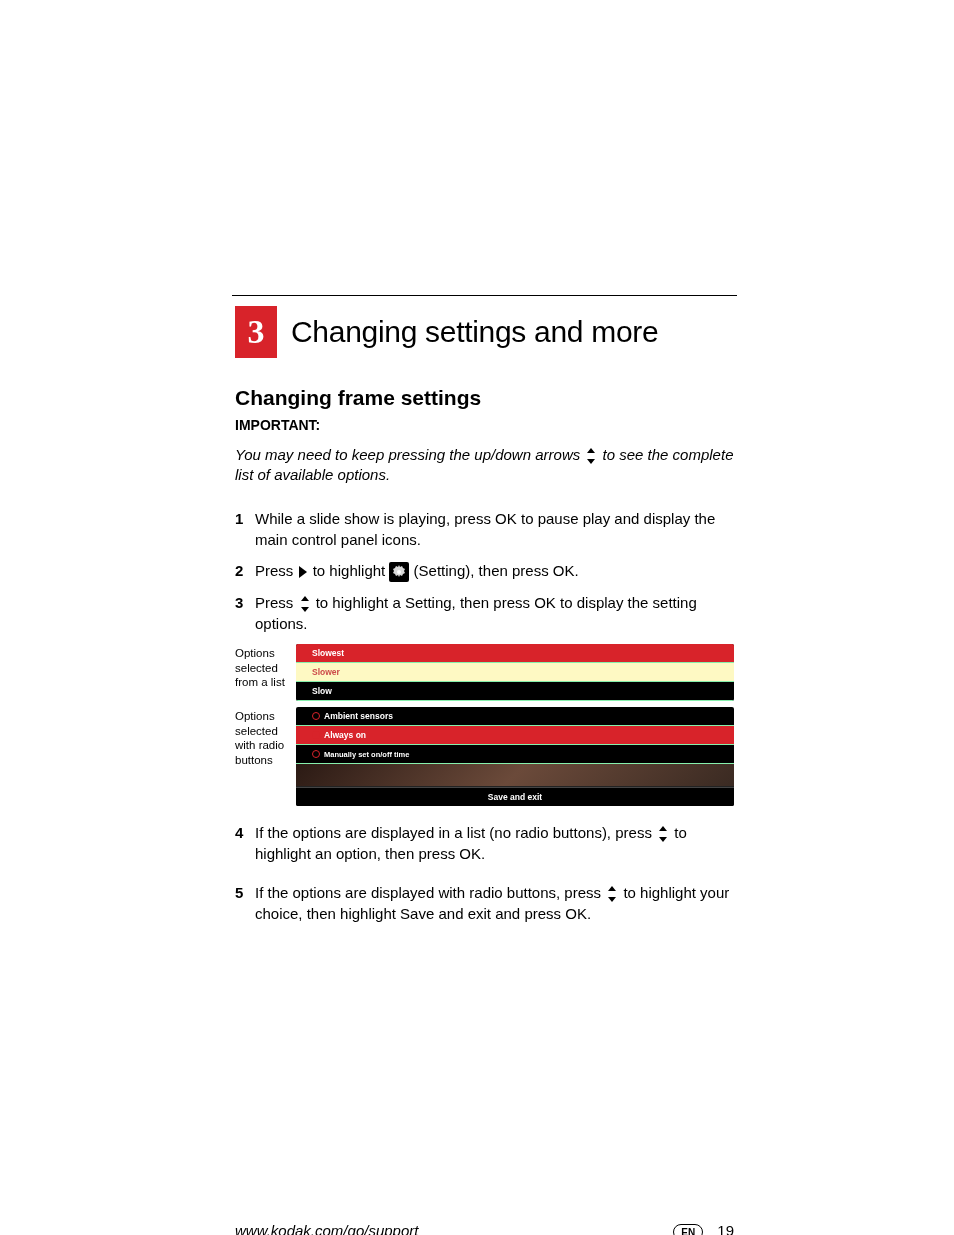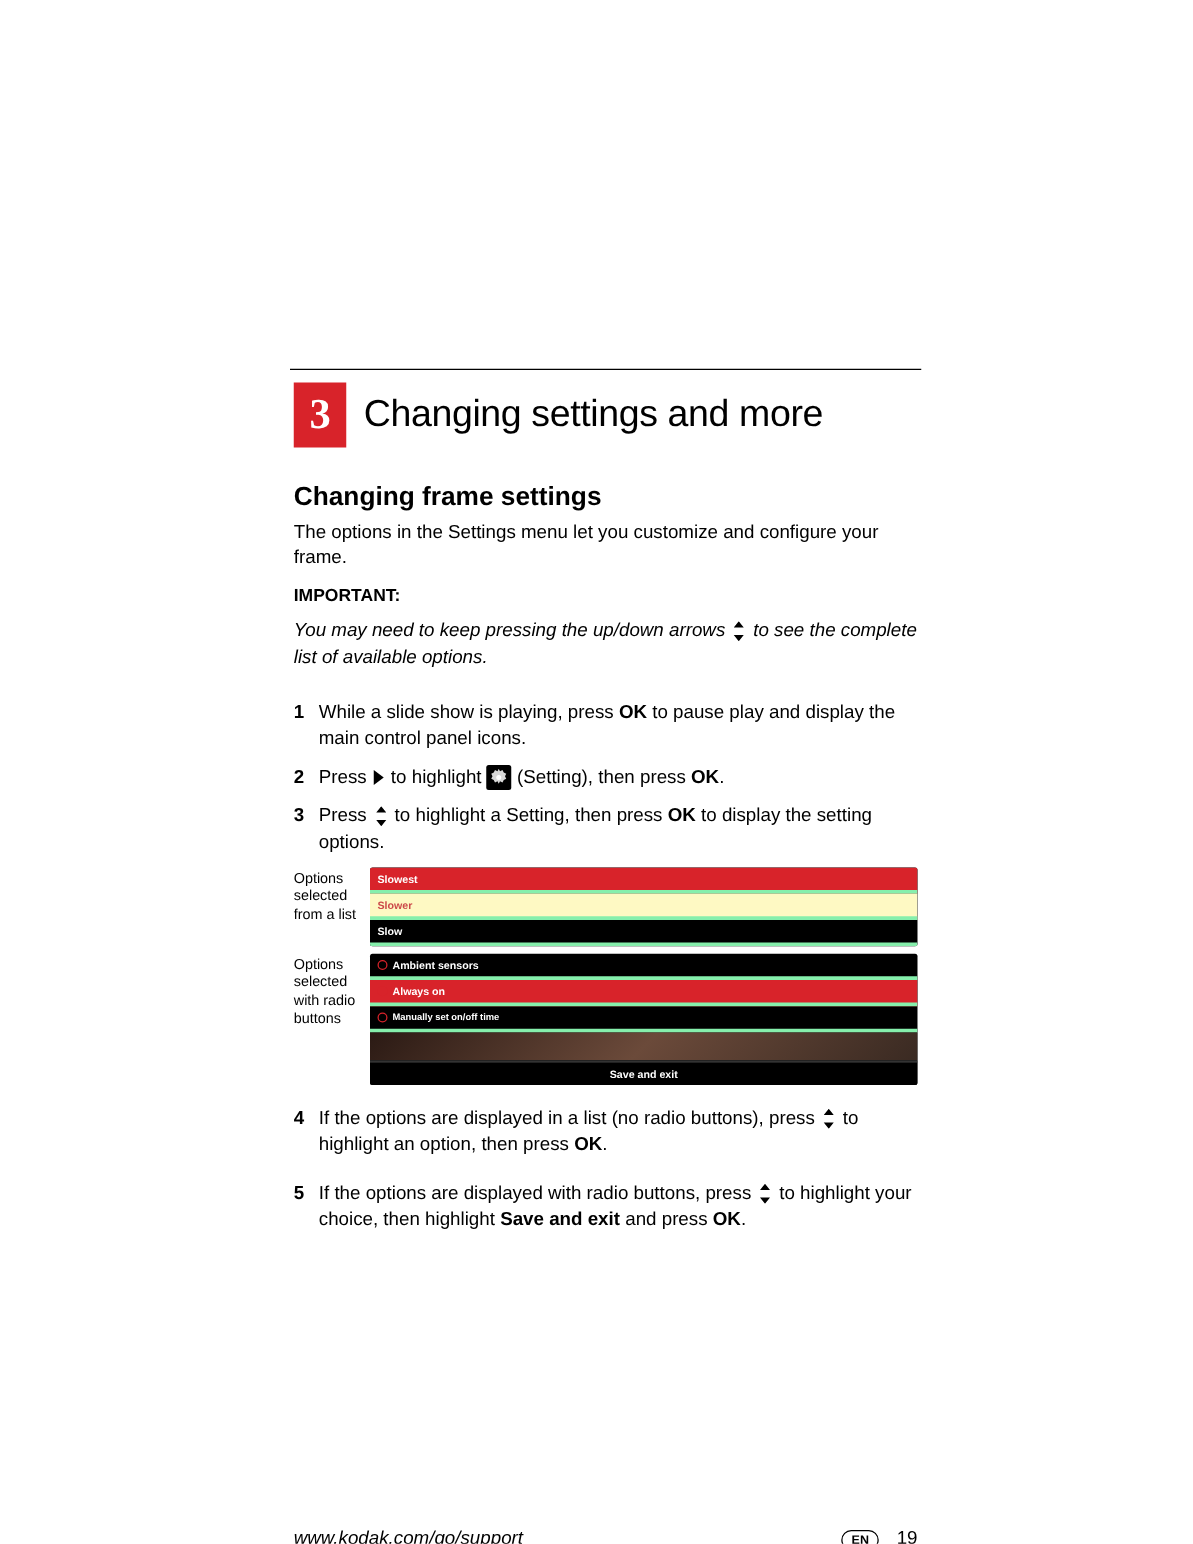--- a/index.html
+++ b/index.html
@@ -85,21 +85,21 @@
     line-height: 1.4;
     font-size: 15px;
   }
   ol.steps > li::before {
     content: counter(step);
     position: absolute;
     left: 0;
     font-weight: 700;
     font-size: 15px;
   }
-  .b { font-weight: 700; }
+  .b { font-weight: 400; }
   .inline-icon {
     display: inline-flex;
     vertical-align: middle;
     align-items: center;
     justify-content: center;
   }
   .icon-right {
     width: 11px; height: 14px;
   }
   .icon-updown {
@@ -140,22 +140,22 @@
     background: #000;
     border-radius: 2px;
     overflow: hidden;
   }
   .device-item {
     height: 18px;
     font-size: 8.5px;
     font-weight: 700;
     display: flex;
     align-items: center;
-    padding: 0 6px;
-    border-bottom: 3px solid #86efac;
+    padding: 0 16px;
+    border-bottom: 1px solid #86efac;
     color: #fff;
     gap: 4px;
     text-align: right;
   }
   .device-item.selected {
     background: #d8232a;
     color: #fff;
   }
   .device-item.dim { color: #cc4a4a; background:#fef9c3;}
   .device-item.white { color: #fff; font-weight:700; }
@@ -229,21 +229,20 @@
 
 <div class="page">
   <div class="top-rule"></div>
 
   <div class="chapter-header">
     <div class="chapter-badge">3</div>
     <div class="chapter-title">Changing settings and more</div>
   </div>
 
   <div class="section-title">Changing frame settings</div>
-  <div class="intro">The options in the Settings menu let you customize and configure your frame.</div>
 
   <div class="important-block">
     <div class="important-label">IMPORTANT:</div>
     <div class="important-text">
       <span>You may need to keep pressing the up/down arrows </span>
       <span class="inline-icon icon-updown">
         <svg viewBox="0 0 14 16">
             <path d="M7 0 L11 5 L3 5 Z M7 16 L11 11 L3 11 Z" fill="#000"></path>
           </svg>
       </span>

